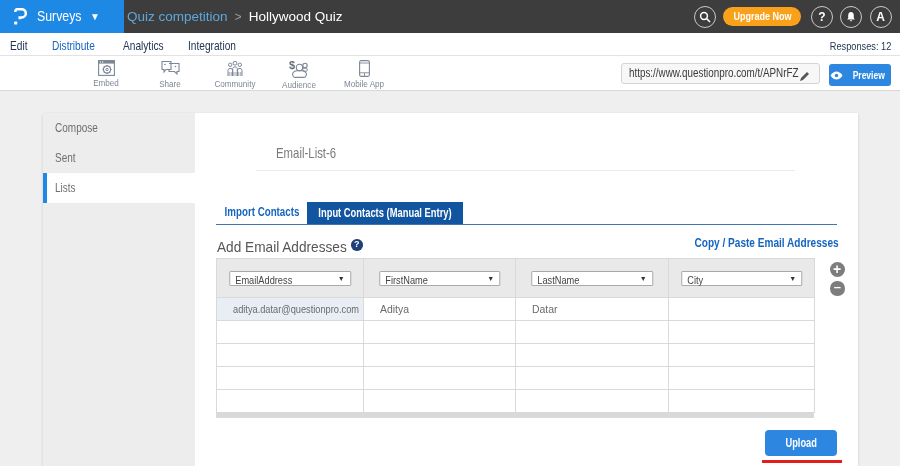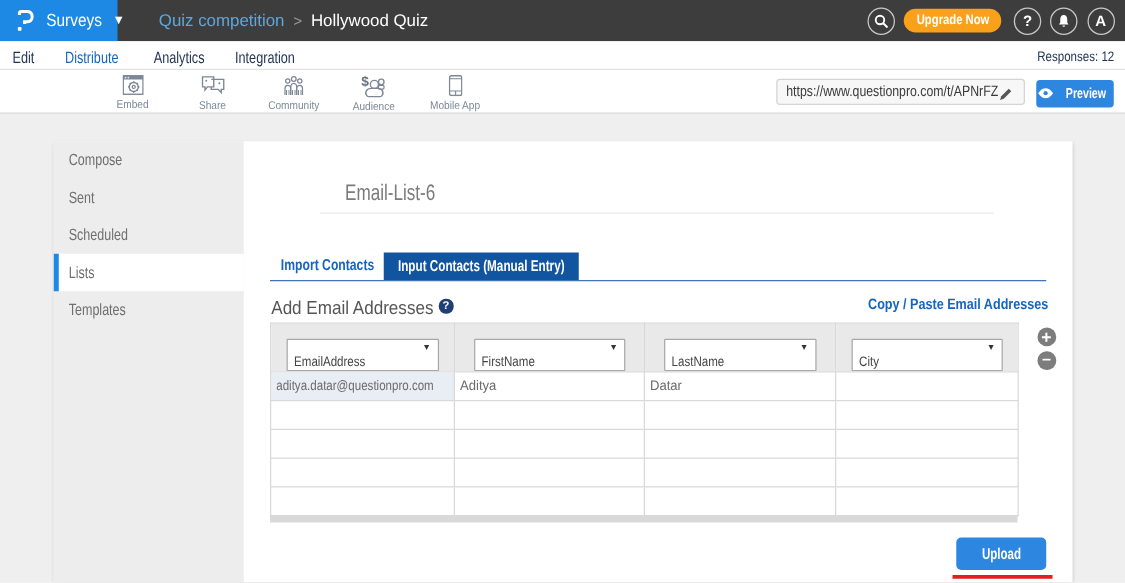--- a/index.html
+++ b/index.html
@@ -4,21 +4,21 @@
 <style>
 * { margin:0; padding:0; box-sizing:border-box; }
 html,body { width:900px; height:466px; font-family:"Liberation Sans", sans-serif; background:#efefef; overflow:hidden; position:relative; }
 .sx { display:inline-block; transform:scaleX(.78); transform-origin:0 50%; white-space:nowrap; }
 .sx84 { display:inline-block; transform:scaleX(.84); transform-origin:0 50%; white-space:nowrap; }
 .sxc { display:inline-block; transform:scaleX(.76); transform-origin:50% 50%; white-space:nowrap; }
 .sxr { display:inline-block; transform:scaleX(.84); transform-origin:100% 50%; white-space:nowrap; }
 
 
 .topbar { position:absolute; left:0; top:0; width:900px; height:33px; background:#3d3d3d; }
-.logo-box { position:absolute; left:0; top:0; width:94px; height:33px; background:#1e88e5; color:#fff; }
+.logo-box { position:absolute; left:0; top:0; width:124px; height:33px; background:#1e88e5; color:#fff; }
 
 .surveys { position:absolute; left:37px; top:8px; font-size:14px; }
 .tri { position:absolute; left:90px; top:11px; font-size:10px; }
 .crumb { position:absolute; left:127px; top:9px; font-size:13.5px; color:#5ea7dd; white-space:nowrap; }
 .crumb .gt { color:#9a9a9a; margin:0 7px; font-size:12px; font-family:'Liberation Mono', monospace; }
 .crumb .cur { color:#fff; }
 .circ { position:absolute; top:6px; width:22px; height:22px; border-radius:50%; border:1px solid #c9c9c9; color:#fff; text-align:center; font-size:12px; font-weight:bold; line-height:20px; }
 .upgrade { position:absolute; left:723px; top:7px; width:78px; height:19px; background:#f9a11b; border-radius:9.5px; color:#fff; font-weight:bold; font-size:11px; text-align:center; line-height:19px; }
 
 
@@ -37,38 +37,38 @@
 .preview { position:absolute; left:829px; top:8px; width:62px; height:22px; background:#2d87e0; border-radius:3px; color:#fff; font-size:11.5px; font-weight:bold; text-align:center; line-height:22px; }
 .preview svg { vertical-align:-1px; margin-right:4px; }
 
 
 .card { position:absolute; left:43px; top:113px; width:815px; height:353px; background:#fff; box-shadow:0 1px 3px rgba(0,0,0,.14); }
 .side { position:absolute; left:43px; top:113px; width:152px; height:353px; background:#ededed; font-size:13px; color:#6f6f6f; }
 .side .it { height:30px; line-height:30px; padding-left:12px; }
 .side .it.active { background:#fff; border-left:4px solid #1e88e5; padding-left:8px; }
 .side .it .sx { transform:scaleX(.77); }
 
-.title { position:absolute; left:276px; top:144px; font-size:18px; color:#7b7b7b; }
+.title { position:absolute; left:276px; top:144px; font-size:15px; color:#7b7b7b; }
 .title .sxt { display:inline-block; transform:scaleX(.76); transform-origin:0 50%; }
 .hr1 { position:absolute; left:256px; top:170px; width:539px; border-top:1px solid #e9e9e9; }
 
 .tab1 { position:absolute; left:216px; top:202px; width:91px; height:22px; color:#1565c0; font-weight:bold; font-size:12.5px; text-align:left; line-height:20px; }
 .tab2 { position:absolute; left:307px; top:202px; width:156px; height:22px; background:#11549f; color:#fff; font-weight:bold; font-size:12.5px; text-align:center; line-height:22px; }
 .tabline { position:absolute; left:216px; top:223.5px; width:621px; height:1.5px; background:#3f74b3; }
 
 .add-title { position:absolute; left:217px; top:238px; font-size:15px; color:#565656; }
 .add-title .sxt { display:inline-block; transform:scaleX(.91); transform-origin:0 50%; }
 .qbadge { position:absolute; left:351px; top:239px; width:11.5px; height:11.5px; background:#1f3f77; color:#fff; border-radius:50%; font-size:9px; font-weight:bold; text-align:center; line-height:11.5px; }
 .copypaste { position:absolute; left:639px; top:236px; width:200px; color:#1565c0; font-weight:bold; font-size:12px; text-align:right; }
 
 .tablewrap { position:absolute; left:216px; top:258px; }
 table.grid { border-collapse:collapse; width:598px; table-layout:fixed; }
-table.grid td { border:1px solid #d9d9d9; height:23px; font-size:11px; color:#6b6b6b; padding:0 4px; overflow:hidden; white-space:nowrap; }
+table.grid td { border:1px solid #d9d9d9; height:23px; font-size:11px; color:#6b6b6b; padding:0 16px; overflow:hidden; white-space:nowrap; }
 table.grid tr.head td { background:#e9e9e9; height:39px; padding:0; position:relative; }
-.sel { position:absolute; left:50%; top:12px; transform:translateX(-50%); width:121.5px; height:15px; background:#fff; border:1px solid #a9a9a9; border-radius:1px; font-size:11px; color:#444; line-height:13.5px; padding:12px 5px; }
+.sel { position:absolute; left:50%; top:12px; transform:translateX(-50%); width:121.5px; height:15px; background:#fff; border:1px solid #a9a9a9; border-radius:1px; font-size:11px; color:#444; line-height:13.5px; padding:2px 5px; }
 .sel .lab { display:inline-block; transform:scaleX(.84); transform-origin:0 50%; }
 .sel .ar { position:absolute; right:5px; top:0; font-size:7px; color:#333; line-height:14px; }
 td.c1 { background:#e9edf4; color:#333; }
 .scrollbar { position:absolute; left:216px; top:412px; width:598px; height:5.5px; background:#d9d9d9; }
 
 .plus { position:absolute; left:829.5px; top:262px; width:15px; height:15px; border-radius:50%; background:#7d7d7d; color:#fff; text-align:center; line-height:14px; font-size:14px; font-weight:bold; }
 .minus { position:absolute; left:830px; top:281px; width:14.5px; height:14.5px; border-radius:50%; background:#7d7d7d; color:#fff; text-align:center; line-height:12.5px; font-size:13px; font-weight:bold; }
 
 .upload { position:absolute; left:765px; top:429.5px; width:72px; height:26px; background:#2d87e0; border-radius:4px; color:#fff; font-weight:bold; font-size:12.5px; text-align:center; line-height:26px; }
 .redline { position:absolute; left:762px; top:459.5px; width:80px; height:3px; background:#e41e1e; }
@@ -179,23 +179,21 @@
   <div class="preview"><svg width="13" height="9" viewBox="0 0 13 9">
         <path d="M0.5 4.5 C2.5 1.5 4.5 0.5 6.5 0.5 C8.5 0.5 10.5 1.5 12.5 4.5 C10.5 7.5 8.5 8.5 6.5 8.5 C4.5 8.5 2.5 7.5 0.5 4.5 Z" fill="#fff"></path>
         <circle cx="6.5" cy="4.5" r="1.7" fill="#2d87e0"></circle>
       </svg><span class="sxc" style="transform:scaleX(.74);">Preview</span></div>
 </div>
 
 <div class="card"></div>
 <div class="side">
   <div class="it"><span class="sx">Compose</span></div>
   <div class="it"><span class="sx">Sent</span></div>
-  <div class="it"><span class="sx">Scheduled</span></div>
   <div class="it active"><span class="sx">Lists</span></div>
-  <div class="it"><span class="sx">Templates</span></div>
 </div>
 
 <div class="title"><span class="sxt">Email-List-6</span></div>
 <div class="hr1"></div>
 <span class="tab1">
     <span style="position:absolute;left:50%;white-space:nowrap;transform:translateX(-50%) scaleX(.78);">Import Contacts</span>
   </span>
 <span class="tab2">
     <span style="position:absolute;left:50%;white-space:nowrap;transform:translateX(-50%) scaleX(.75);">Input Contacts (Manual Entry)</span>
   </span>

